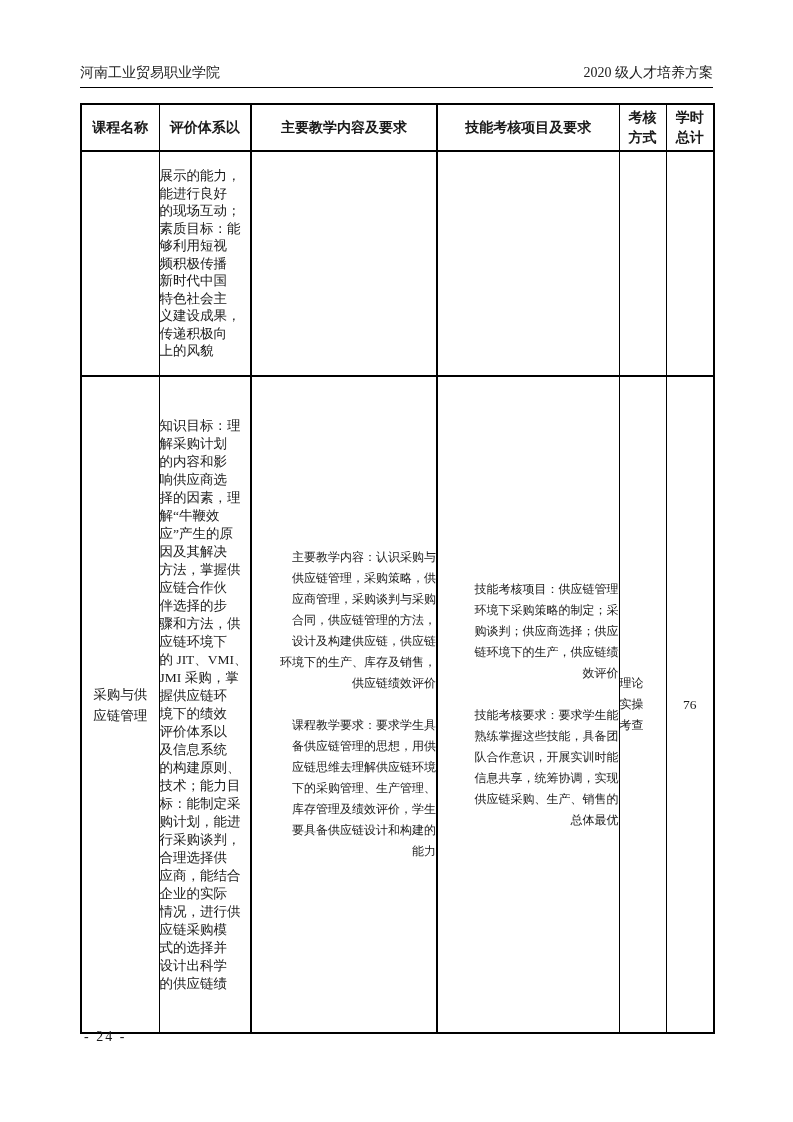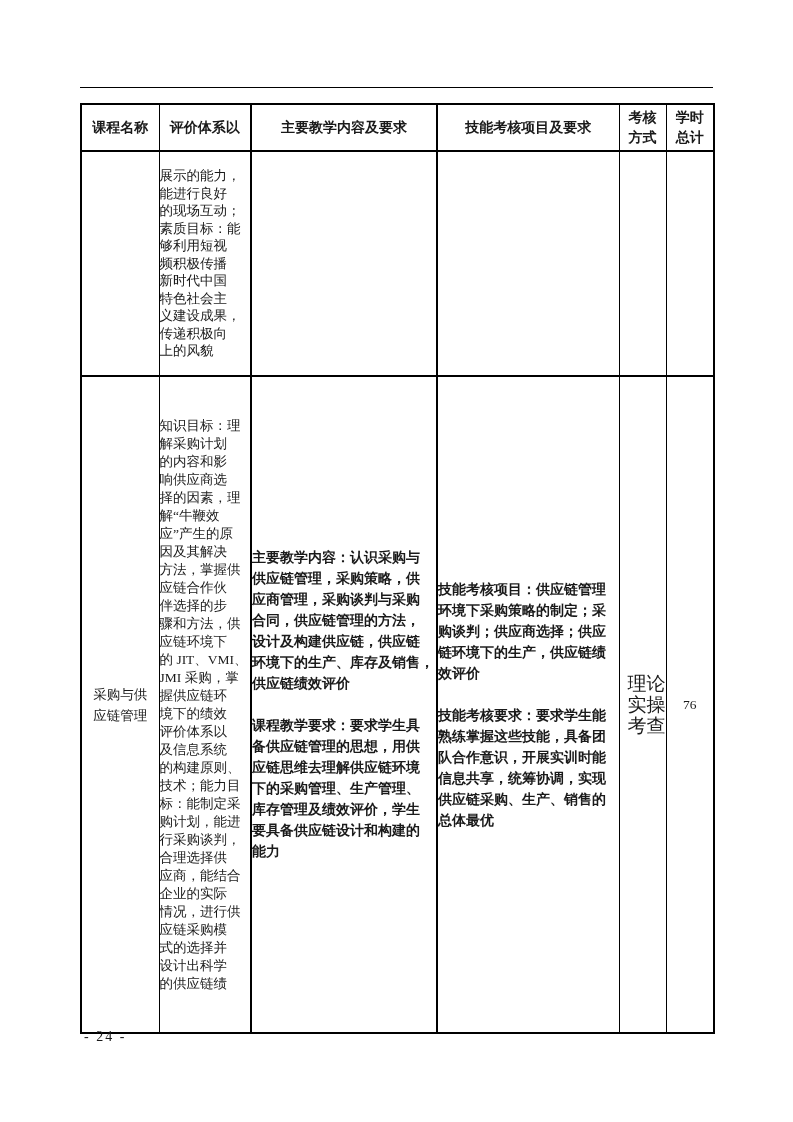--- a/index.html
+++ b/index.html
@@ -58,47 +58,51 @@
   }
   .obj-cont   { line-height: 17.5px; }
   .obj-course { line-height: 18px; margin-left: 8px; }
 
   .name-cell {
     text-align: center;
     font-size: 13.5px; line-height: 21px;
     white-space: pre-line;
   }
   .para-cell {
-    text-align: left;
+    text-align: right;
     padding: 0 6px 0 7px;
-    font-size: 14px; line-height: 21px; font-weight: bold;
+    font-size: 12px; line-height: 21px;
   }
   .para { white-space: pre-line; }
   .para-gap { margin-top: 21px; }
 
   .method-cell {
-    text-align: right;
-    font-size: 19px; line-height: 21px;
+    text-align: left;
+    font-size: 12px; line-height: 21px;
     white-space: pre-line;
   }
   .hours-cell {
     text-align: center;
     font-size: 13.5px;
   }
 
   .page-footer {
     position: absolute; left: 84px; top: 1029px;
     font-size: 14px; letter-spacing: 2px;
   }
 </style>
 </head>
 <body>
 
 <div class="page">
 
+  <div class="page-header">
+    <span>河南工业贸易职业学院</span>
+    <span>2020 级人才培养方案</span>
+  </div>
   <div class="header-rule"></div>
 
   <table class="course-table">
     <colgroup>
       <col style="width:78px">
         <col style="width:92px">
         <col style="width:186px">
       <col style="width:182px">
         <col style="width:47px">
         <col style="width:48px">

